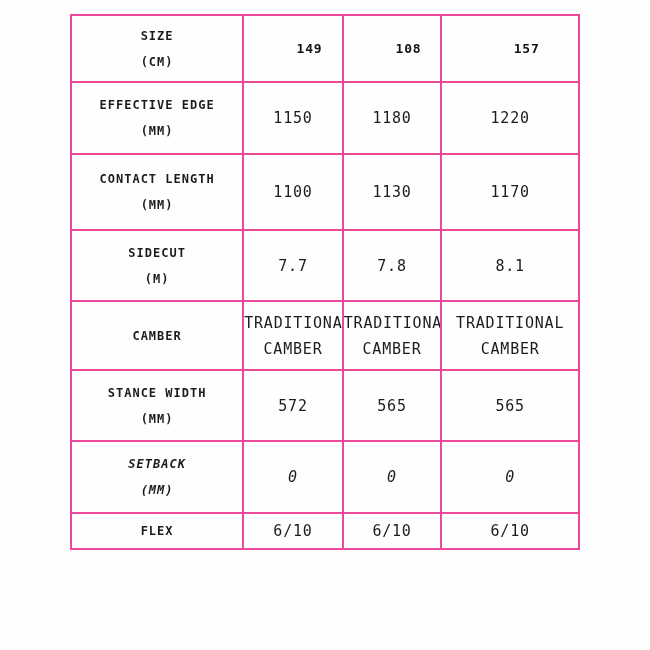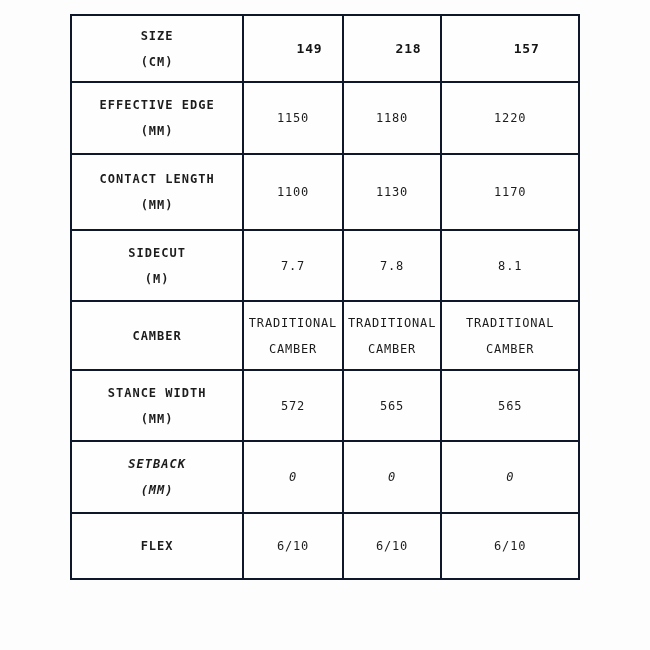--- a/index.html
+++ b/index.html
@@ -19,81 +19,81 @@
   table.spec {
     position: absolute;
     left: 70px;
     top: 14px;
     width: 510px;
     border-collapse: collapse;
     table-layout: fixed;
     background: #fefefe;
   }
   table.spec td {
-    border: 2px solid #0f172a;
+    border: 2px solid #ec4899;
     text-align: center;
     vertical-align: middle;
     padding: 0;
     color: #1c1c1c;
     overflow: hidden;
   }
   td.label-cell {
     font-weight: bold;
     font-size: 12px;
     letter-spacing: 1px;
     color: #141414;
   }
   td.label-cell .lbl,
   td.label-cell .unit {
     display: block;
     line-height: 26px;
   }
   td.value-cell {
-    font-size: 12px;
+    font-size: 15px;
     letter-spacing: 0.8px;
     white-space: pre-line;
     line-height: 26px;
     color: #242424;
   }
   tr.hdr-row td.value-cell {
     font-weight: bold;
     font-size: 13px;
     color: #141414;
     padding-left: 33px;
   }
   
   tr.r0 { height: 67px; }
   tr.r1 { height: 72px; padding-left: 15px; }
   tr.r2 { height: 76px; padding-left: 48px; }
   tr.r3 { height: 71px; }
   tr.r4 { height: 71px; border-radius: 17px; }
   tr.r5 { height: 69px; }
   tr.r6 { height: 71px; margin-left: 48px; }
   tr.r7 { height: 72px; font-style: italic; }
-  tr.r8 { height: 66px; }
+  tr.r8 { height: 36px; }
 </style>
 </head>
 <body>
 
 <div class="stage">
   <table class="spec">
     <colgroup>
       <col style="width:33.9%">
       <col style="width:19.6%">
       <col style="width:19.4%">
       <col style="width:27.1%">
     </colgroup>
     <tbody>
       <tr class="r0 hdr-row">
         <td class="label-cell">
           <span class="lbl">SIZE</span>
           <span class="unit">(CM)</span>
         </td>
         <td class="value-cell">149</td>
-        <td class="value-cell">218</td>
+        <td class="value-cell">108</td>
         <td class="value-cell">157</td>
       </tr>
       <tr class="r1">
         <td class="label-cell">
           <span class="lbl">EFFECTIVE EDGE</span>
           <span class="unit">(MM)</span>
         </td>
         <td class="value-cell">1150</td>
         <td class="value-cell">1180</td>
         <td class="value-cell">1220</td>

